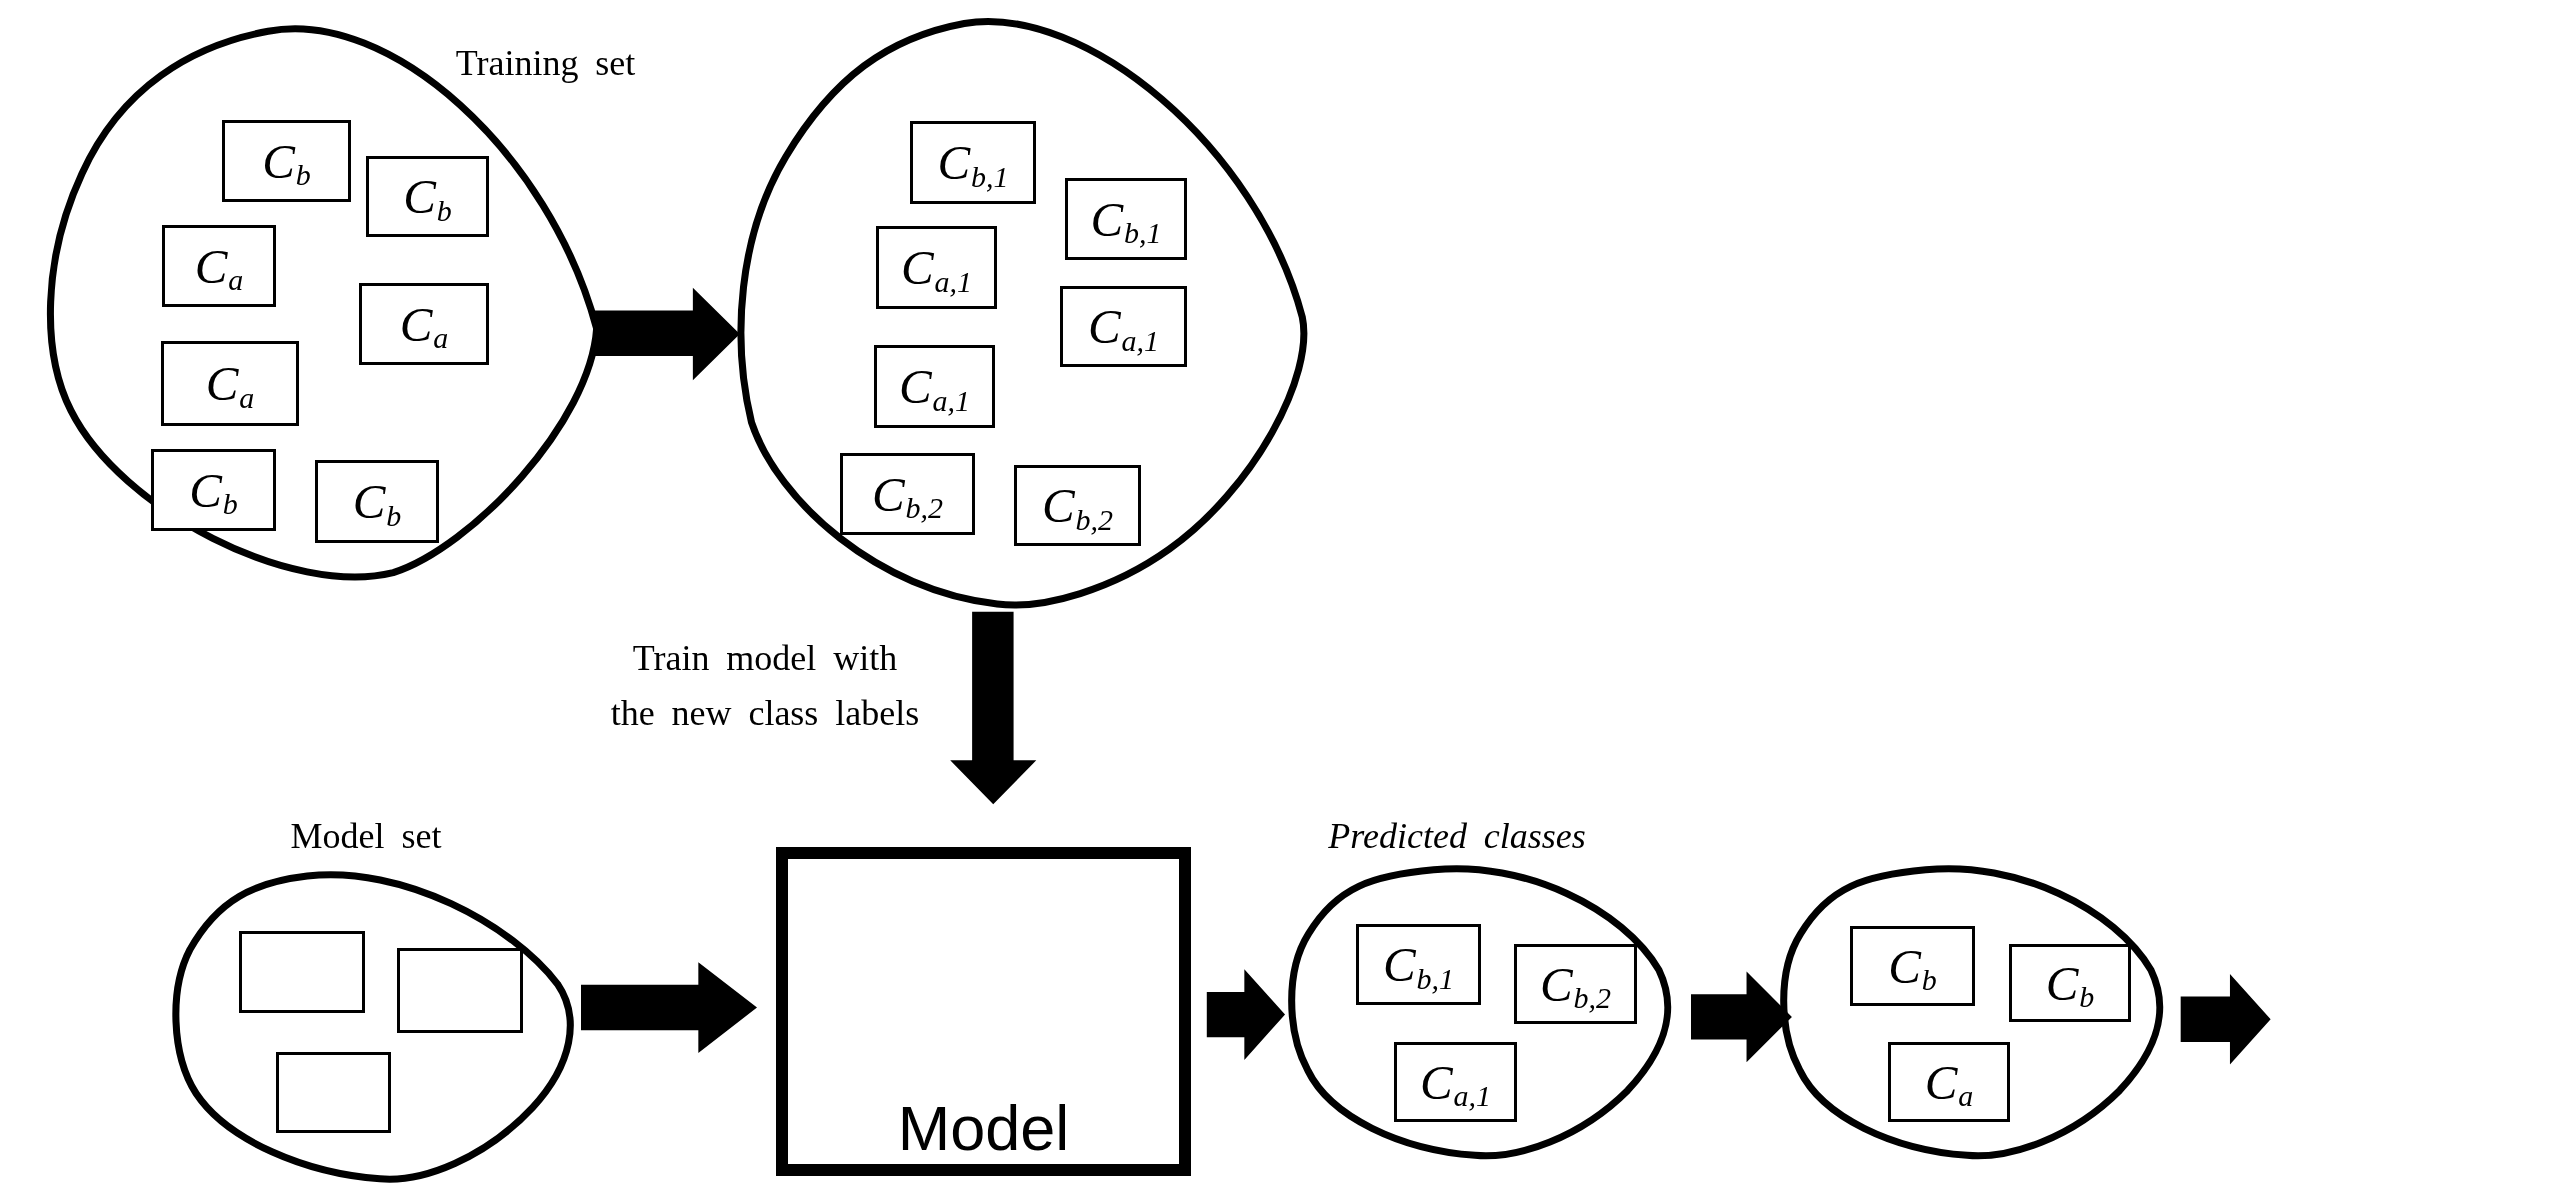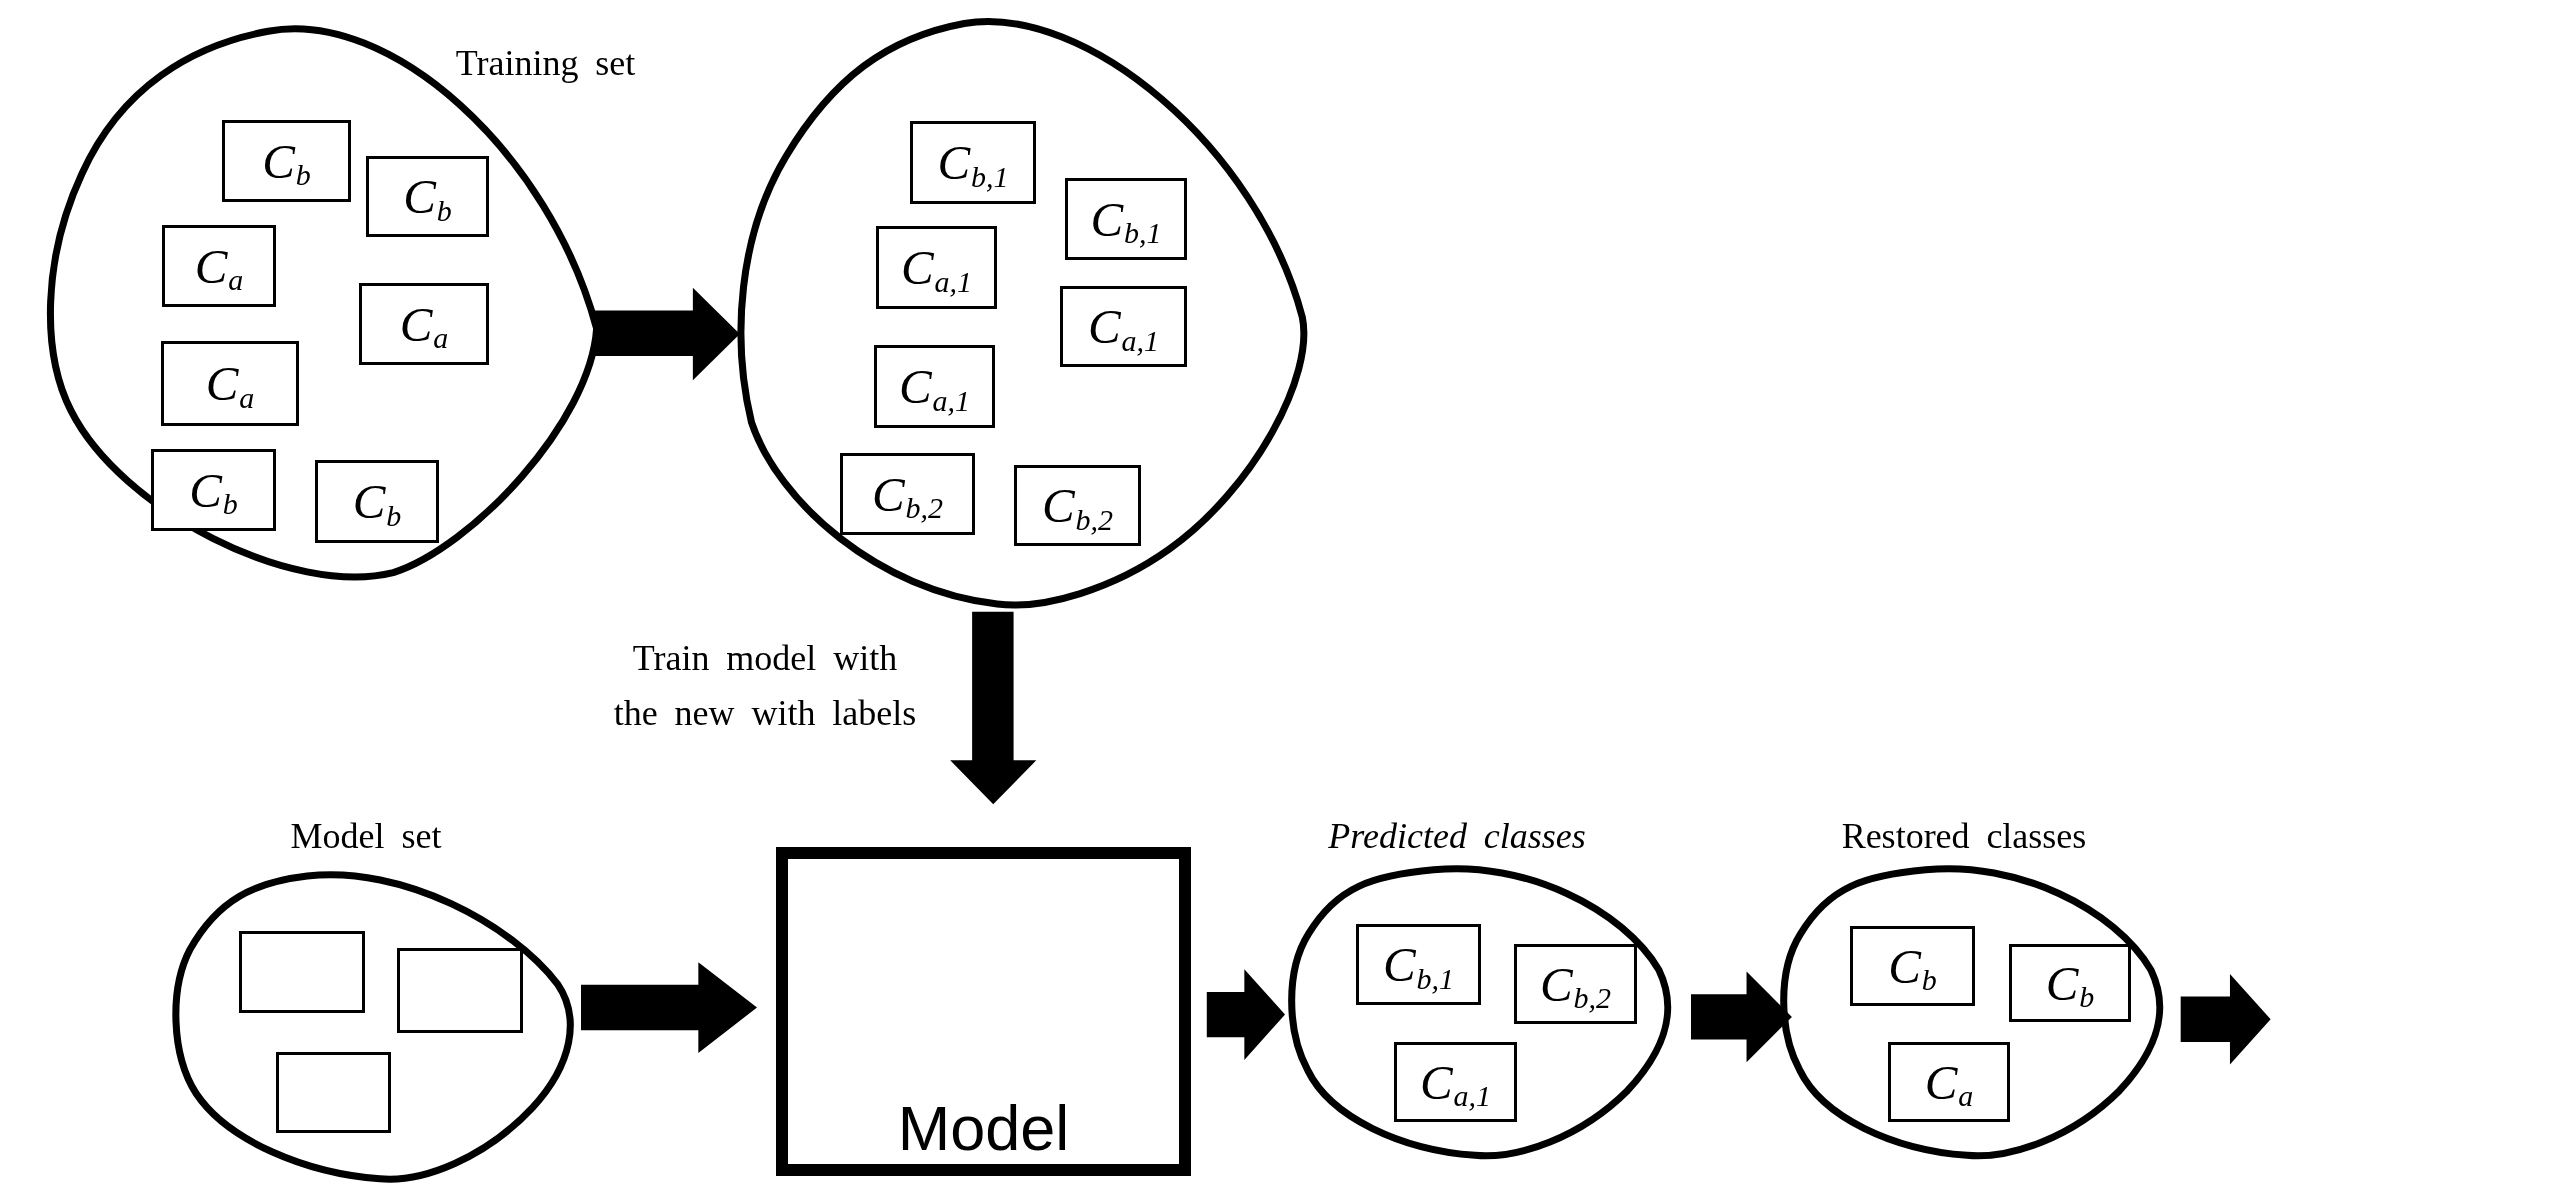--- a/index.html
+++ b/index.html
@@ -111,28 +111,27 @@
     <polygon class="arrow" points="1500,1268 1548,1268 1548,1239 1600,1297 1548,1355 1548,1326 1500,1326"></polygon>
     <polygon class="arrow" points="2119,1271 2190,1271 2190,1242 2248,1300 2190,1358 2190,1329 2119,1329"></polygon>
     <polygon class="arrow" points="2745,1274 2808,1274 2808,1245 2860,1303 2808,1361 2808,1332 2745,1332"></polygon>
   </svg>
 
   <div class="slabel" style="left:395px; top:41px; width:235px;">Training set</div>
 
 
   <div class="slabel" style="left:548px; top:631px; width:368px;">
     <div class="lline">Train model with</div>
-    <div class="lline">the new with labels</div>
+    <div class="lline">the new class labels</div>
   </div>
 
   <div class="slabel" style="left:235px; top:814px; width:196px;">Model set</div>
 
   <div class="slabel" style="left:1263px; top:814px; width:322px;font-style:italic;">Predicted classes</div>
 
-  <div class="slabel" style="left:1770px; top:814px; width:322px;">Restored classes</div>
 
   <div class="cbox" style="left:189px; top:120px; width:129px; height:82px;">
     <span class="cbase">C</span>
       <span class="csub">b</span>
   </div>
   <div class="cbox" style="left:333px; top:156px; width:123px; height:81px;">
     <span class="cbase">C</span>
       <span class="csub">b</span>
   </div>
   <div class="cbox" style="left:129px; top:225px; width:114px; height:82px;">

